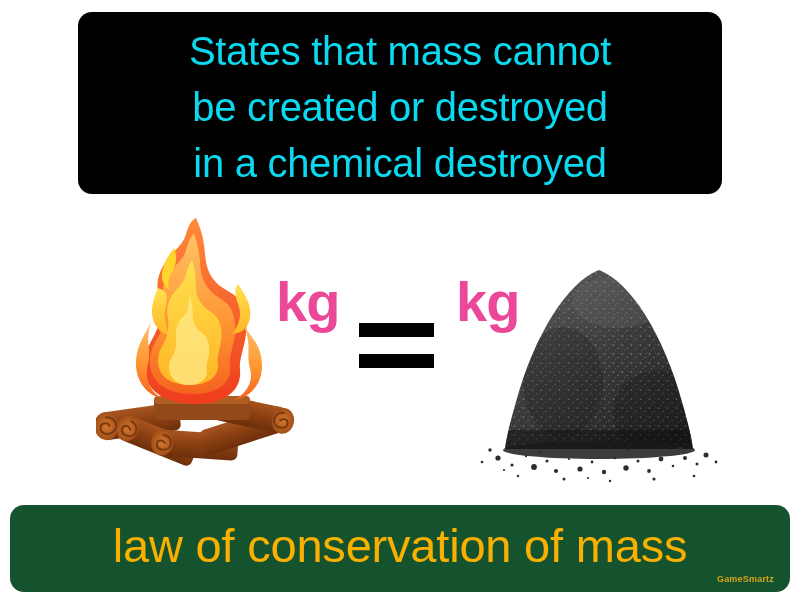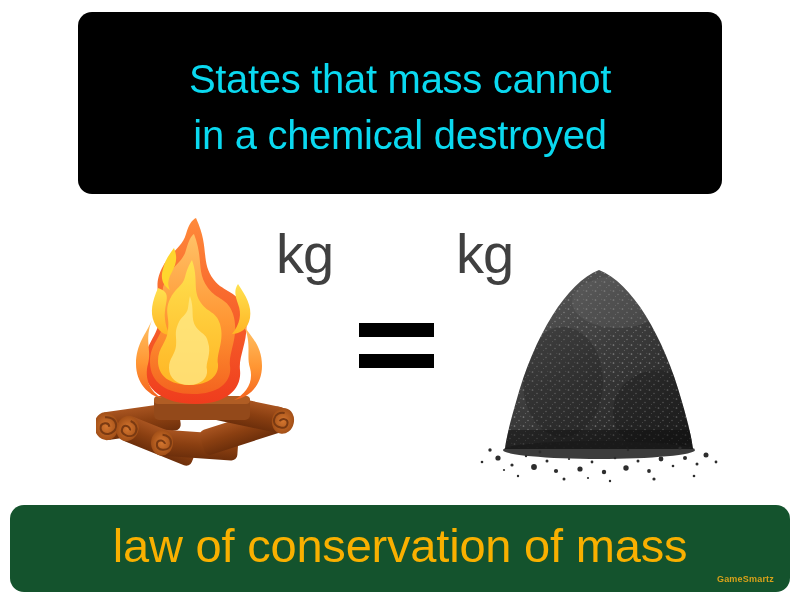--- a/index.html
+++ b/index.html
@@ -38,25 +38,26 @@
   
   #illustration{
     position:absolute;
     left:0; top:196px;
     width:800px; height:305px;
   }
 
   
   .kg-label{
     position:absolute;
-    color:#404040;
+    color:#ec4899;
     font-size:56px;
-    font-weight:normal;
+    font-weight:bold;
     line-height:56px;
     letter-spacing:-1px;
+    margin-top:48px;
   }
   #kg-left  { left:276px; top:30px; }
   #kg-right { left:456px; top:30px; }
 
   
   #equals-sign{
     position:absolute;
     left:359px; top:127px;
     width:75px; height:45px;
   }
@@ -112,20 +113,21 @@
     font-weight:bold;
     letter-spacing:0.2px;
     margin-left:28px;
   }
 </style>
 </head>
 <body>
 
 <div id="definition-banner">
   <div class="def-line">States that mass cannot</div>
+  <div class="def-line">be created or destroyed</div>
   <div class="def-line">in a chemical destroyed</div>
 </div>
 
 <div id="illustration">
 
   <div id="campfire">
     <svg viewBox="0 0 200 292" xmlns="http://www.w3.org/2000/svg">
       <defs>
         <linearGradient id="gYellow" x1="0" y1="0" x2="0" y2="1">
           <stop offset="0%" stop-color="#ffe14f"></stop>

